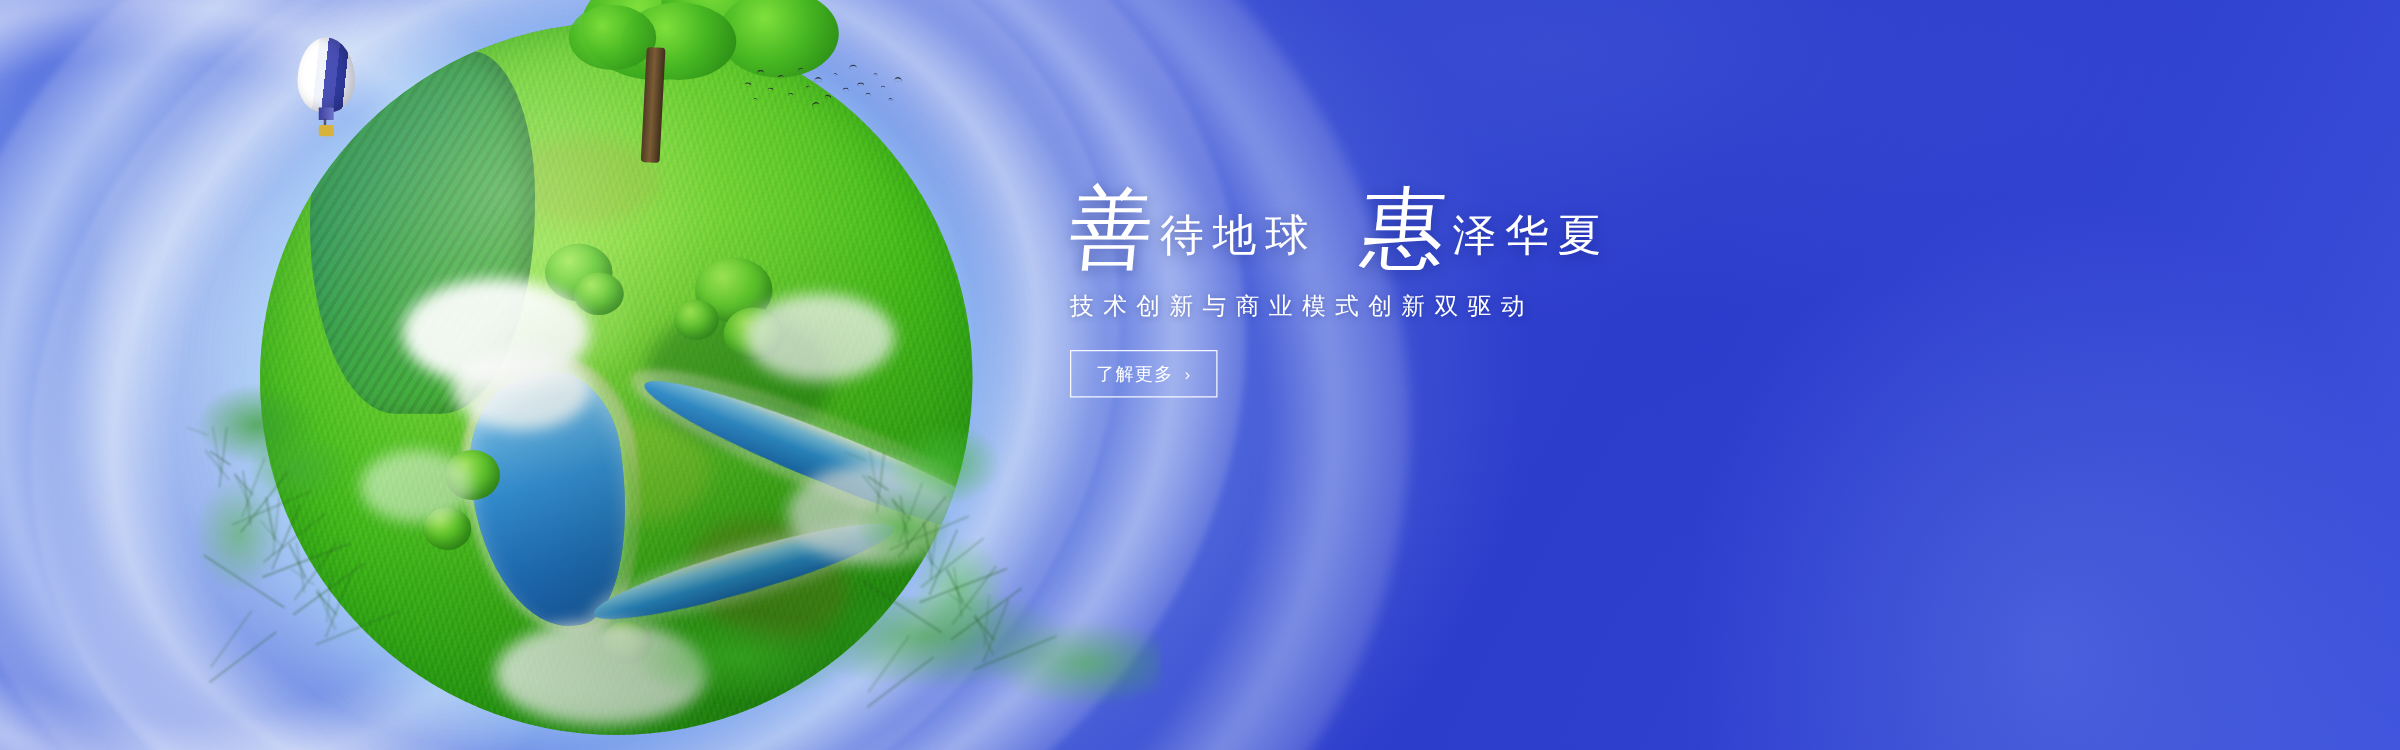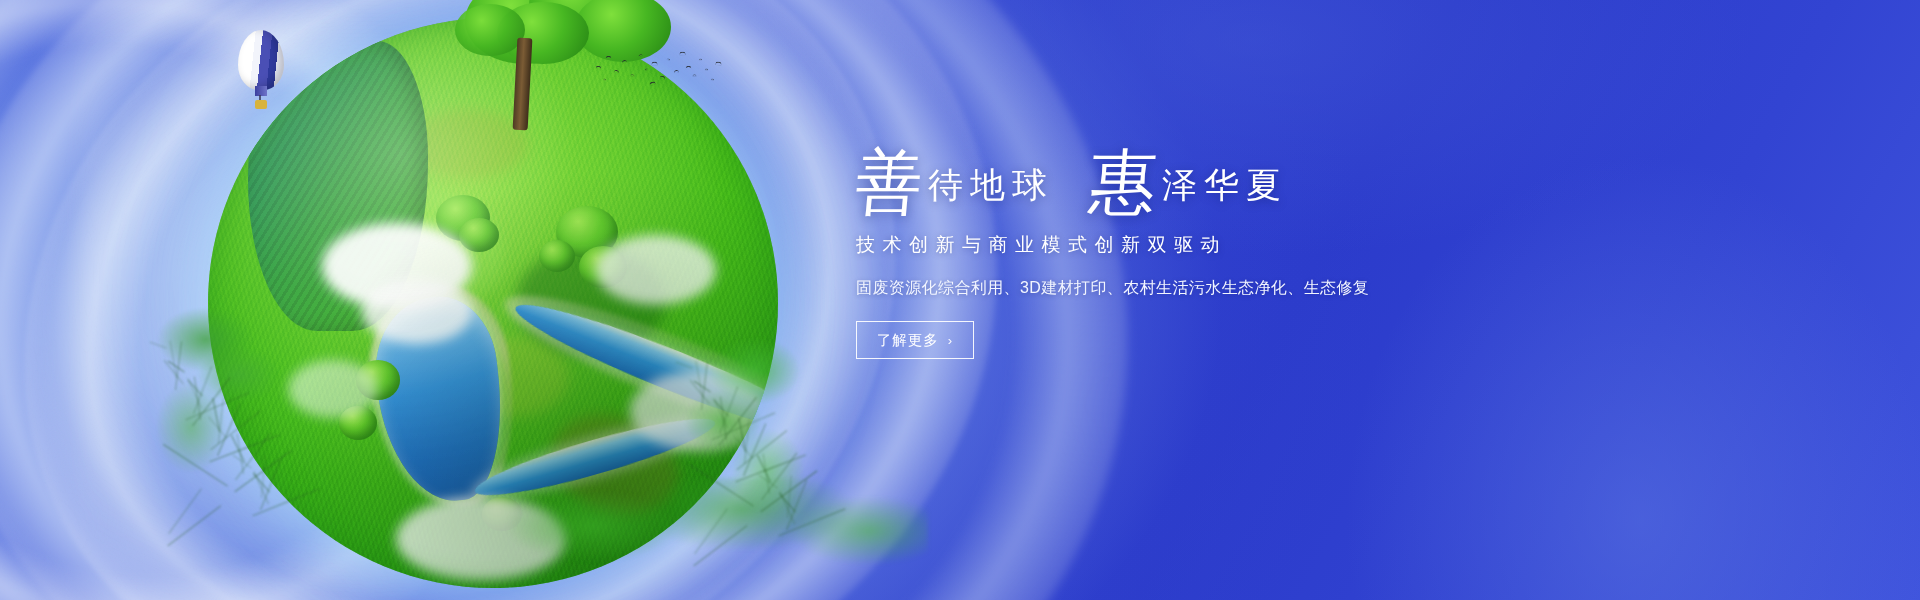--- a/index.html
+++ b/index.html
@@ -267,21 +267,21 @@
     text-shadow:0 2px 10px rgba(10,20,90,0.40);
   }
   .hl-big{
     font-family:"DejaVu Serif", serif;
     font-size:66px; line-height:1;
     font-weight:400; letter-spacing:0;
     position:relative; top:4px;
     transform:skewX(-5deg) scaleY(1.06);
   }
   .hl-small{
-    font-family:Liberation Mono, monospace;
+    font-family:Liberation Serif, serif;
     font-size:35px; line-height:1;
     letter-spacing:7px;
     position:relative; top:-6px; left:6px;margin-top:44px;
   }
   .hl-gap{ display:inline-block; width:42px; }
 
   .subtitle{
     margin-top:20px;
     font-size:19px;
     letter-spacing:7.5px;
@@ -477,21 +477,20 @@
     <div class="headline">
       <span class="hl-big">善</span>
       <span class="hl-small">待地球</span>
       <span class="hl-gap"></span>
       <span class="hl-big">惠</span>
       <span class="hl-small">泽华夏</span>
     </div>
 
     <div class="subtitle">技术创新与商业模式创新双驱动</div>
 
-    <div class="desc">固废资源化综合利用、3D建材打印、农村生活污水生态净化、生态修复</div>
 
     <button class="cta">
       <span>了解更多</span>
       <span class="chev">›</span>
     </button>
 
   </div>
 </div>
 
 </body></html>

